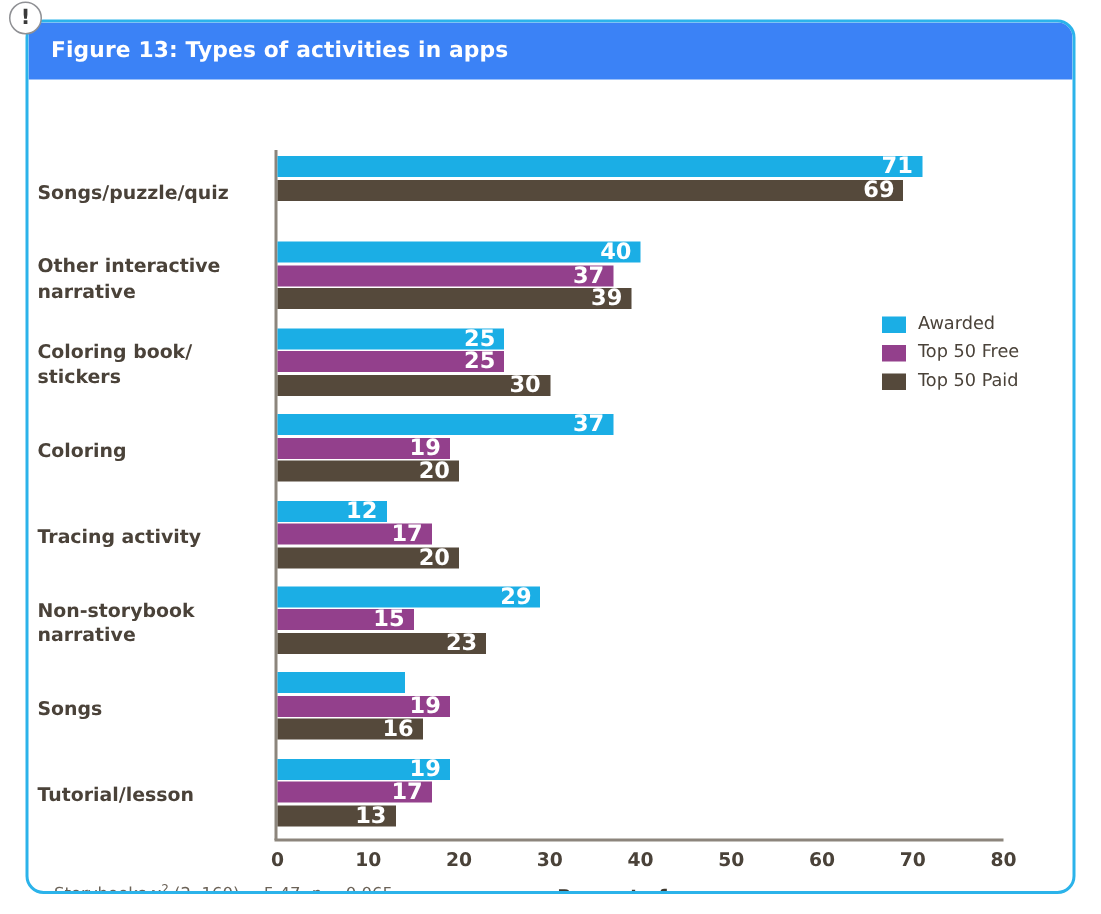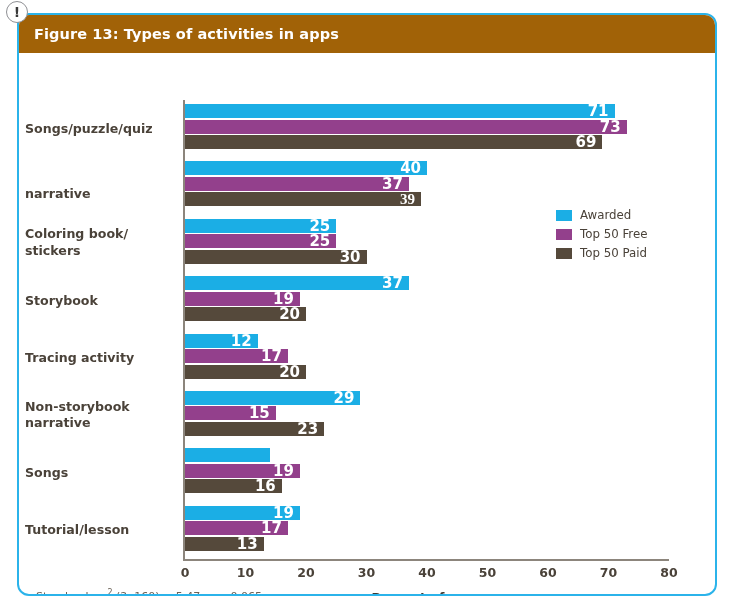--- a/index.html
+++ b/index.html
@@ -48,21 +48,21 @@
     width: 700px;
     height: 583px;
     box-sizing: border-box;
     border: 2px solid #2BB3EA;
     border-radius: 12px;
     background: #ffffff;
     overflow: hidden;
   }
   .figure-header {
     height: 38px;
-    background: #a16207;
+    background: #3b82f6;
     display: flex;
     align-items: center;
     padding-left: 15px;
     box-sizing: border-box;
   }
   .figure-header .title {
     color: #ffffff;
     font-size: 14.5px;
     font-weight: bold;
     letter-spacing: 0.1px;
@@ -186,22 +186,23 @@
   }
 
   
   .legend {
     position: absolute;
     left: 537px;
     top: 155px;
   }
   .legend-item {
     display: flex;
-    align-items: center;
+    align-items: flex-end;
     margin-bottom: 5px;
+    margin-left: 32px;
   }
   .legend-swatch {
     width: 16px;
     height: 11px;
     margin-right: 8px;
     flex: none;
   }
   .legend-label {
     font-size: 11.8px;
     color: #4a4239;
@@ -239,43 +240,39 @@
       <div class="axis-x"></div>
       <div class="groups" id="groups">
           <div class="group" style="top: 0px; height: 57.375px;">
             <div class="cat-label"><span>Songs/puzzle/quiz</span></div>
             <div class="bars">
               <div class="bar-row">
                 <div class="bar" style="width: 429.55px; background: rgb(27, 174, 229);"></div>
                 <div class="bar-val" style="left: 423.55px; transform: translate(-100%, -50%);">71</div>
               </div>
               <div class="bar-row">
-                <div class="bar" style="width: 441.65px; background: rgb(147, 64, 140);"></div>
-                <div class="bar-val" style="left: 435.65px; transform: translate(-100%, -50%);">73</div>
-              </div>
-              <div class="bar-row">
                 <div class="bar" style="width: 417.45px; background: rgb(85, 73, 59);"></div>
                 <div class="bar-val" style="left: 411.45px; transform: translate(-100%, -50%);">69</div>
               </div>
             </div>
           </div>
           <div class="group" style="top: 57.375px; height: 57.375px;">
-            <div class="cat-label"><br><span>narrative</span></div>
+            <div class="cat-label"><span>Other interactive</span><br><span>narrative</span></div>
             <div class="bars">
               <div class="bar-row">
                 <div class="bar" style="width: 242px; background: rgb(27, 174, 229);"></div>
                 <div class="bar-val" style="left: 236px; transform: translate(-100%, -50%);">40</div>
               </div>
               <div class="bar-row">
                 <div class="bar" style="width: 223.85px; background: rgb(147, 64, 140);"></div>
                 <div class="bar-val" style="left: 217.85px; transform: translate(-100%, -50%);">37</div>
               </div>
               <div class="bar-row">
                 <div class="bar" style="width: 235.95px; background: rgb(85, 73, 59);"></div>
-                <div class="bar-val" style="left: 229.95px; transform: translate(-100%, -50%); font-family: Liberation Serif, serif;">39</div>
+                <div class="bar-val" style="left: 229.95px; transform: translate(-100%, -50%);">39</div>
               </div>
             </div>
           </div>
           <div class="group" style="top: 114.75px; height: 57.375px;">
             <div class="cat-label"><span>Coloring book/</span><br><span>stickers</span></div>
             <div class="bars">
               <div class="bar-row">
                 <div class="bar" style="width: 151.25px; background: rgb(27, 174, 229);"></div>
                 <div class="bar-val" style="left: 145.25px; transform: translate(-100%, -50%);">25</div>
               </div>
@@ -283,21 +280,21 @@
                 <div class="bar" style="width: 151.25px; background: rgb(147, 64, 140);"></div>
                 <div class="bar-val" style="left: 145.25px; transform: translate(-100%, -50%);">25</div>
               </div>
               <div class="bar-row">
                 <div class="bar" style="width: 181.5px; background: rgb(85, 73, 59);"></div>
                 <div class="bar-val" style="left: 175.5px; transform: translate(-100%, -50%);">30</div>
               </div>
             </div>
           </div>
           <div class="group" style="top: 172.125px; height: 57.375px;">
-            <div class="cat-label"><span>Storybook</span></div>
+            <div class="cat-label"><span>Coloring</span></div>
             <div class="bars">
               <div class="bar-row">
                 <div class="bar" style="width: 223.85px; background: rgb(27, 174, 229);"></div>
                 <div class="bar-val" style="left: 217.85px; transform: translate(-100%, -50%);">37</div>
               </div>
               <div class="bar-row">
                 <div class="bar" style="width: 114.95px; background: rgb(147, 64, 140);"></div>
                 <div class="bar-val" style="left: 108.95px; transform: translate(-100%, -50%);">19</div>
               </div>
               <div class="bar-row">

